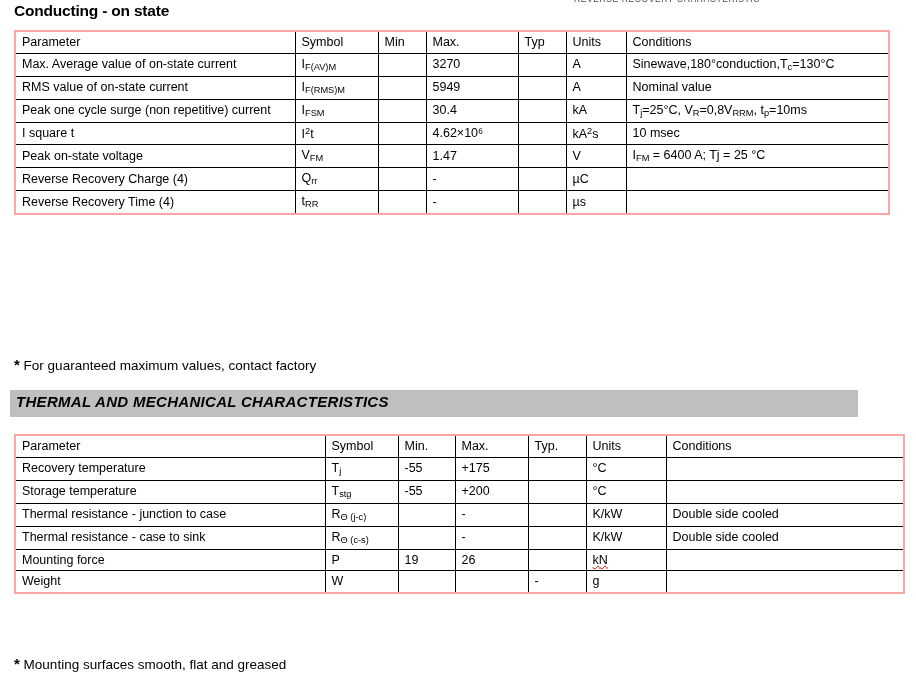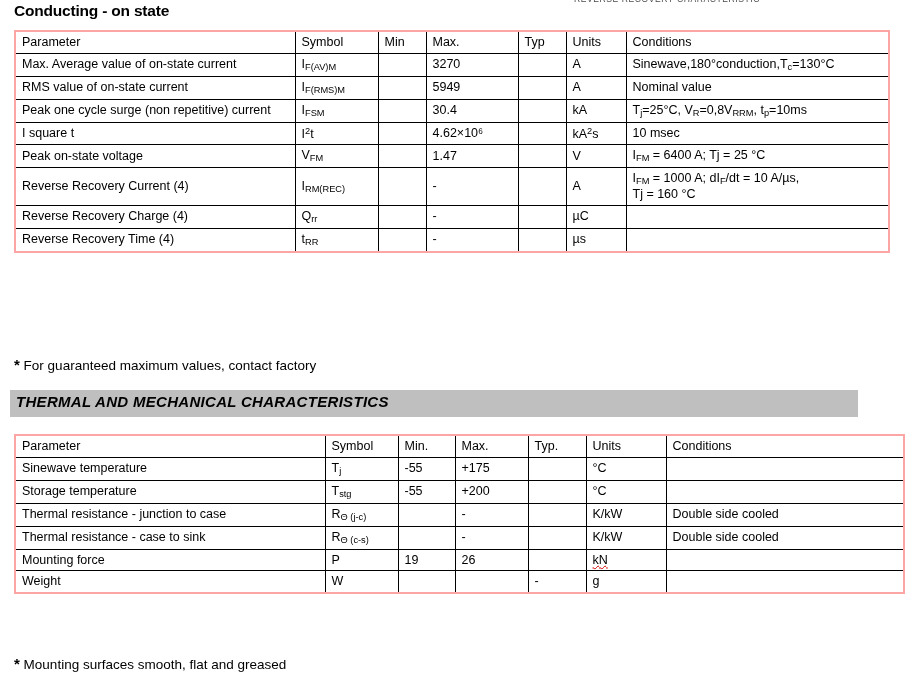--- a/index.html
+++ b/index.html
@@ -164,29 +164,20 @@
       <tr>
         <td>Peak on-state voltage</td>
         <td>V<sub>FM</sub></td>
         <td class="c-num"></td>
         <td class="c-num">1.47</td>
         <td class="c-num"></td>
         <td>V</td>
         <td><span>I</span><sub>FM</sub><span> = 6400 A; Tj = 25 °C</span></td>
       </tr>
       <tr>
-        <td>Reverse Recovery Current (4)</td>
-        <td>I<sub>RM(REC)</sub></td>
-        <td class="c-num"></td>
-        <td class="c-num">-</td>
-        <td class="c-num"></td>
-        <td>A</td>
-        <td><span>I</span><sub>FM</sub><span> = 1000 A; dI</span><sub>F</sub><span>/dt = 10 A/µs,<br>Tj = 160 °C</span></td>
-      </tr>
-      <tr>
         <td>Reverse Recovery Charge (4)</td>
         <td>Q<sub>rr</sub></td>
         <td class="c-num"></td>
         <td class="c-num">-</td>
         <td class="c-num"></td>
         <td>µC</td>
         <td></td>
       </tr>
       <tr>
         <td>Reverse Recovery Time (4)</td>
@@ -221,21 +212,21 @@
       <th>Symbol</th>
       <th>Min.</th>
       <th>Max.</th>
       <th>Typ.</th>
       <th>Units</th>
       <th>Conditions</th>
     </tr>
   </thead>
   <tbody id="tbody-thermal">
       <tr>
-        <td>Sinewave temperature</td>
+        <td>Recovery temperature</td>
         <td>T<sub>j</sub></td>
         <td class="c-num">-55</td>
         <td class="c-num">+175</td>
         <td class="c-num"></td>
         <td>°C</td>
         <td></td>
       </tr>
       <tr>
         <td>Storage temperature</td>
         <td>T<sub>stg</sub></td>

